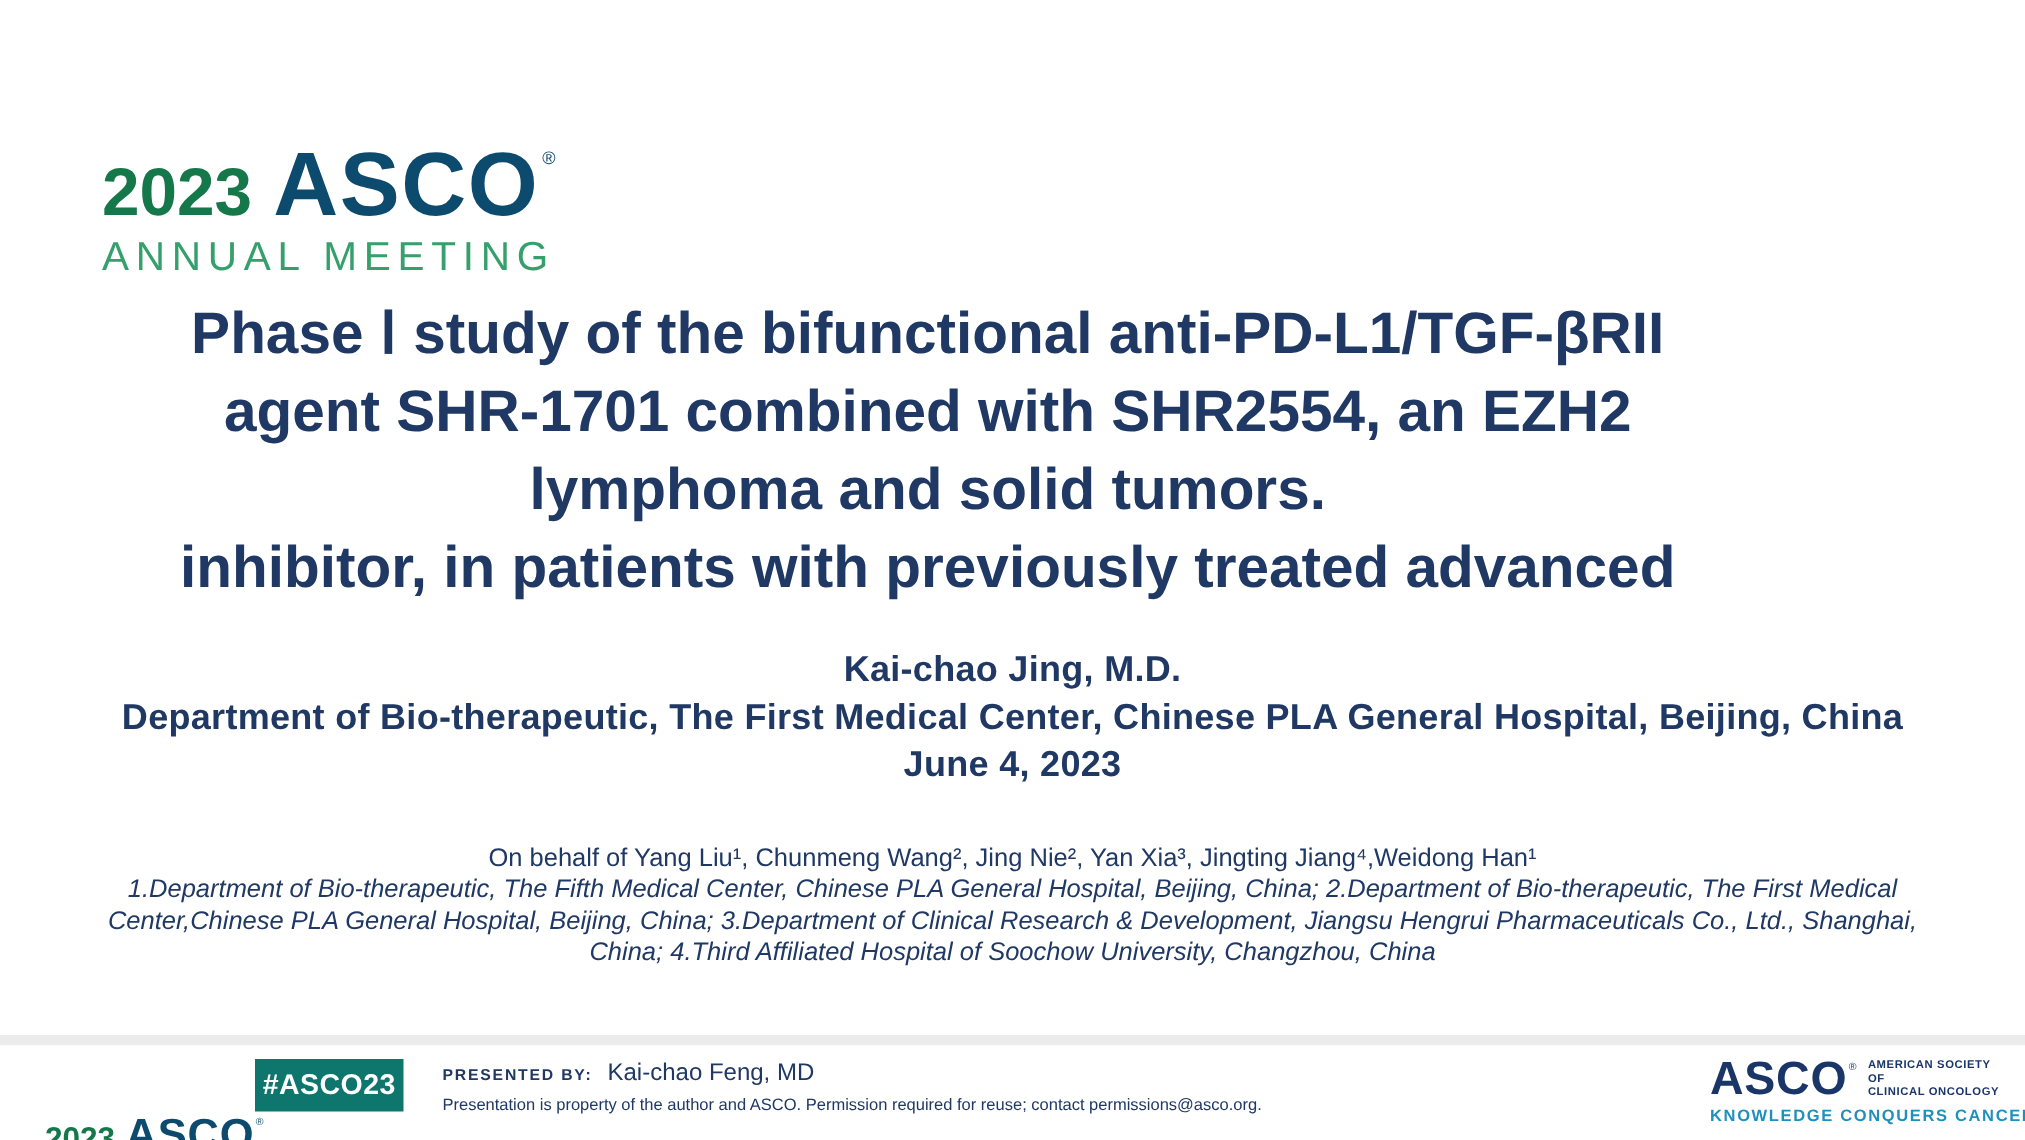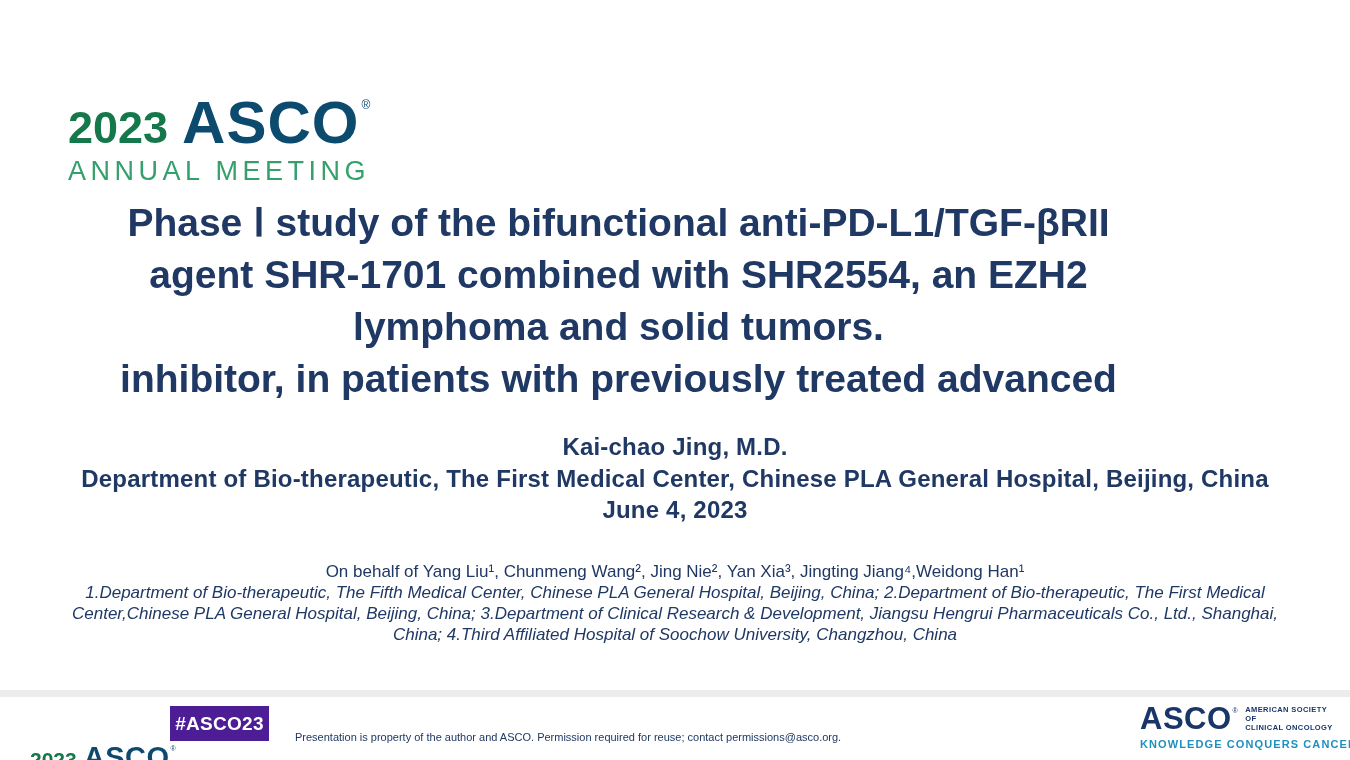--- a/index.html
+++ b/index.html
@@ -47,21 +47,21 @@
   .footer { position: absolute; top: 697px; left: 0; width: 1350px; height: 63px; background: #fff; }
 
   .footer-logo { position: absolute; left: 30px; top: 7px; }
   .footer-logo .logo-year { font-size: 21px; }
   .footer-logo .logo-asco { font-size: 29px; margin-left: 7px; letter-spacing: 0.5px; }
   .footer-logo .logo-reg { font-size: 7px; top: -16px; left: 1px; }
   .footer-logo .logo-sub { font-size: 12.5px; letter-spacing: 1.6px; margin-top: 1px; }
 
   .hashtag-badge {
     position: absolute; left: 170px; top: 9px; width: 99px; height: 35px;
-    background: #4c1d95; color: #ffffff; font-weight: bold; font-size: 19px;
+    background: #0f766e; color: #ffffff; font-weight: bold; font-size: 19px;
     display: flex; align-items: center; justify-content: center; letter-spacing: 0.3px;
   }
 
   .presented-row { position: absolute; left: 295px; top: 10px; display: flex; align-items: baseline; }
   .presented-label { font-size: 10.5px; font-weight: bold; color: #1F3864; letter-spacing: 1.2px; }
   .presented-name { font-size: 16px; color: #1F3864; margin-left: 10px; }
   .disclaimer { position: absolute; left: 295px; top: 34px; font-size: 11px; color: #1F3864; }
 
   .asco-society-logo { position: absolute; left: 1140px; top: 6px; width: 195px; }
   .society-top { display: flex; align-items: center; }
@@ -112,20 +112,24 @@
     <div class="footer-logo">
       <div class="logo-row">
         <span class="logo-year">2023</span>
         <span class="logo-asco"><span>ASCO</span><span class="logo-reg">®</span></span>
       </div>
       <div class="logo-sub">ANNUAL MEETING</div>
     </div>
 
     <div class="hashtag-badge">#ASCO23</div>
 
+    <div class="presented-row">
+      <span class="presented-label">PRESENTED BY:</span>
+      <span class="presented-name">Kai-chao Feng, MD</span>
+    </div>
     <div class="disclaimer">Presentation is property of the author and ASCO. Permission required for reuse; contact permissions@asco.org.</div>
 
     <div class="asco-society-logo">
       <div class="society-top">
         <span class="society-asco"><span>ASCO</span><span class="society-reg">®</span></span>
         <span class="society-lines">
           <div class="society-line">AMERICAN SOCIETY OF</div>
           <div class="society-line">CLINICAL ONCOLOGY</div>
         </span>
       </div>

